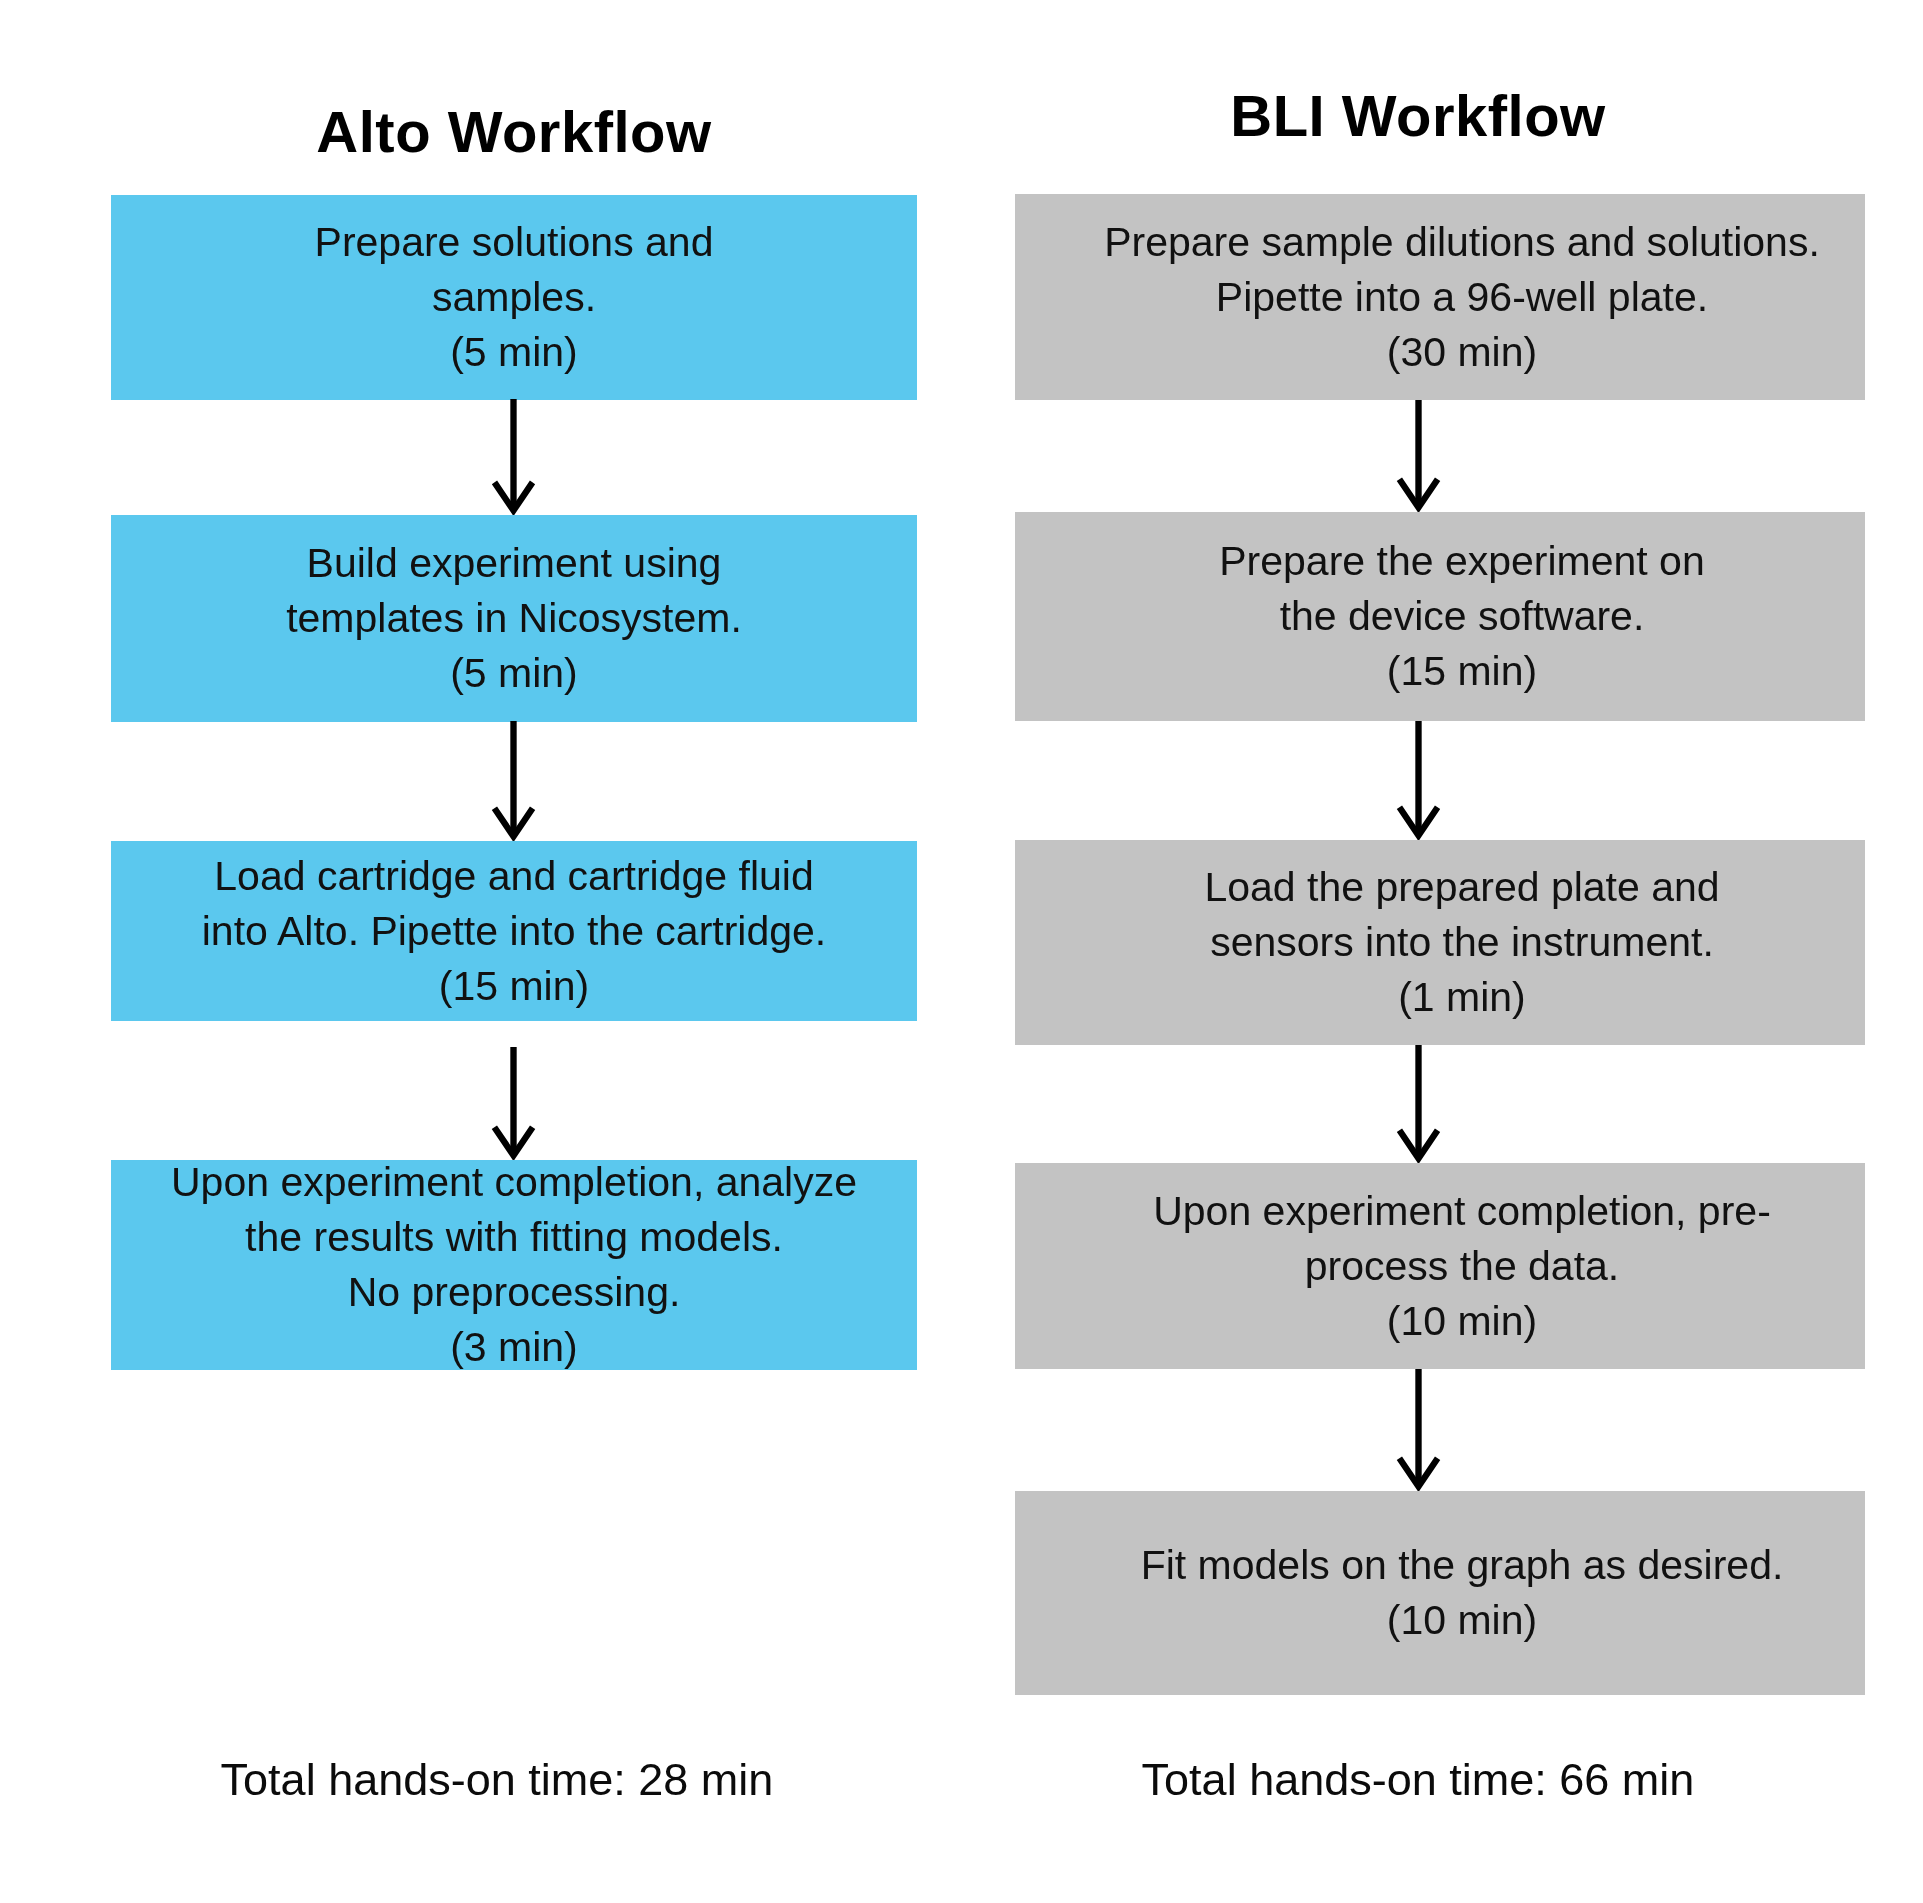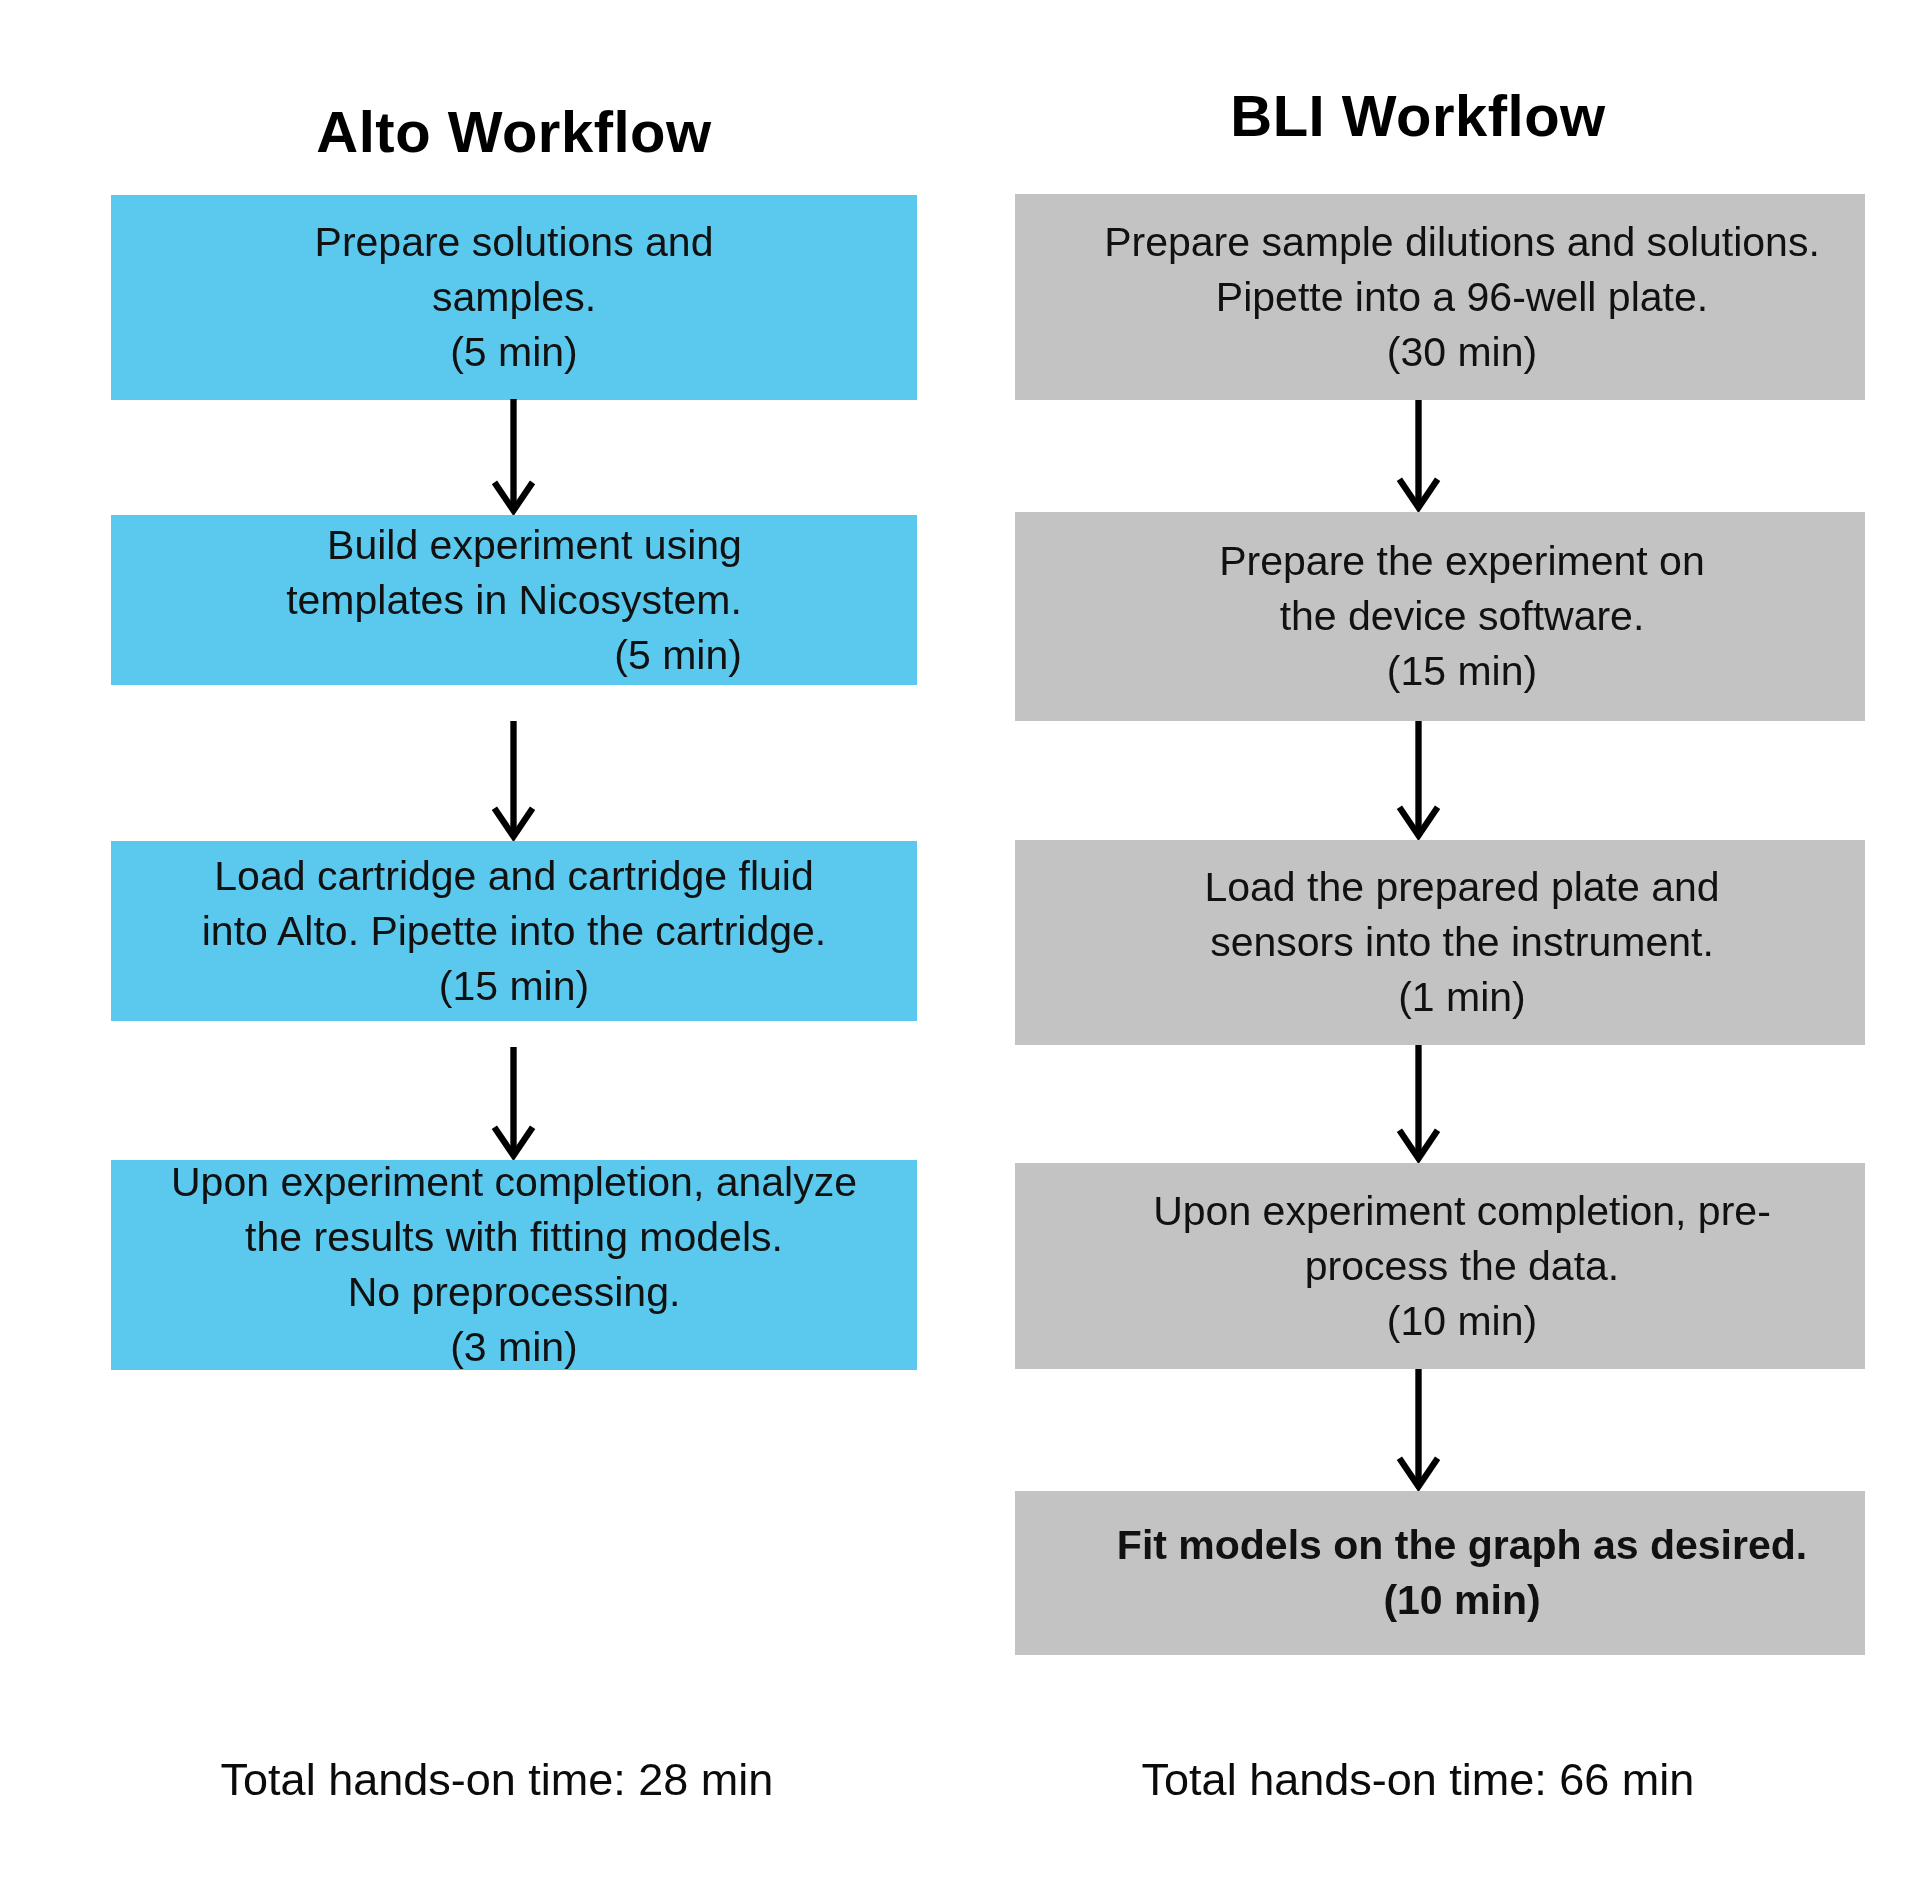--- a/index.html
+++ b/index.html
@@ -67,21 +67,21 @@
 <div id="canvas">
 
   <h1 class="col-title title-left">Alto Workflow</h1>
   <h1 class="col-title title-right">BLI Workflow</h1>
 
   <div class="box box-left" style="top: 195px; height: 205px; background: rgb(91, 200, 238);">
     <div class="box-text">Prepare solutions and
 samples.
 (5 min)</div>
   </div>
-  <div class="box box-left" style="top: 515px; height: 170px; background: rgb(91, 200, 238); text-align: right;">
+  <div class="box box-left" style="top: 515px; height: 207px; background: rgb(91, 200, 238);">
     <div class="box-text">Build experiment using
 templates in Nicosystem.
 (5 min)</div>
   </div>
   <div class="box box-left" style="top: 841px; height: 180px; background: rgb(91, 200, 238);">
     <div class="box-text">Load cartridge and cartridge fluid
 into Alto. Pipette into the cartridge.
 (15 min)</div>
   </div>
   <div class="box box-left" style="top: 1160px; height: 210px; background: rgb(91, 200, 238);">
@@ -117,21 +117,21 @@
   <div class="box box-right" style="top: 840px; height: 205px; background: rgb(195, 195, 195);">
     <div class="box-text">Load the prepared plate and
 sensors into the instrument.
 (1 min)</div>
   </div>
   <div class="box box-right" style="top: 1163px; height: 206px; background: rgb(195, 195, 195);">
     <div class="box-text">Upon experiment completion, pre-
 process the data.
 (10 min)</div>
   </div>
-  <div class="box box-right" style="top: 1491px; height: 164px; background: rgb(195, 195, 195); font-weight: bold;">
+  <div class="box box-right" style="top: 1491px; height: 204px; background: rgb(195, 195, 195);">
     <div class="box-text">Fit models on the graph as desired.
 (10 min)</div>
   </div>
 
   <svg class="arrow arrow-right" style="top:400px;" width="55" height="112" viewBox="0 0 60 123">
     <line x1="30" y1="0" x2="30" y2="117"></line>
       <polyline points="9,87 30,118 51,87"></polyline>
   </svg>
   <svg class="arrow arrow-right" style="top:721px;" width="55" height="119" viewBox="0 0 60 131">
     <line x1="30" y1="0" x2="30" y2="125"></line>

